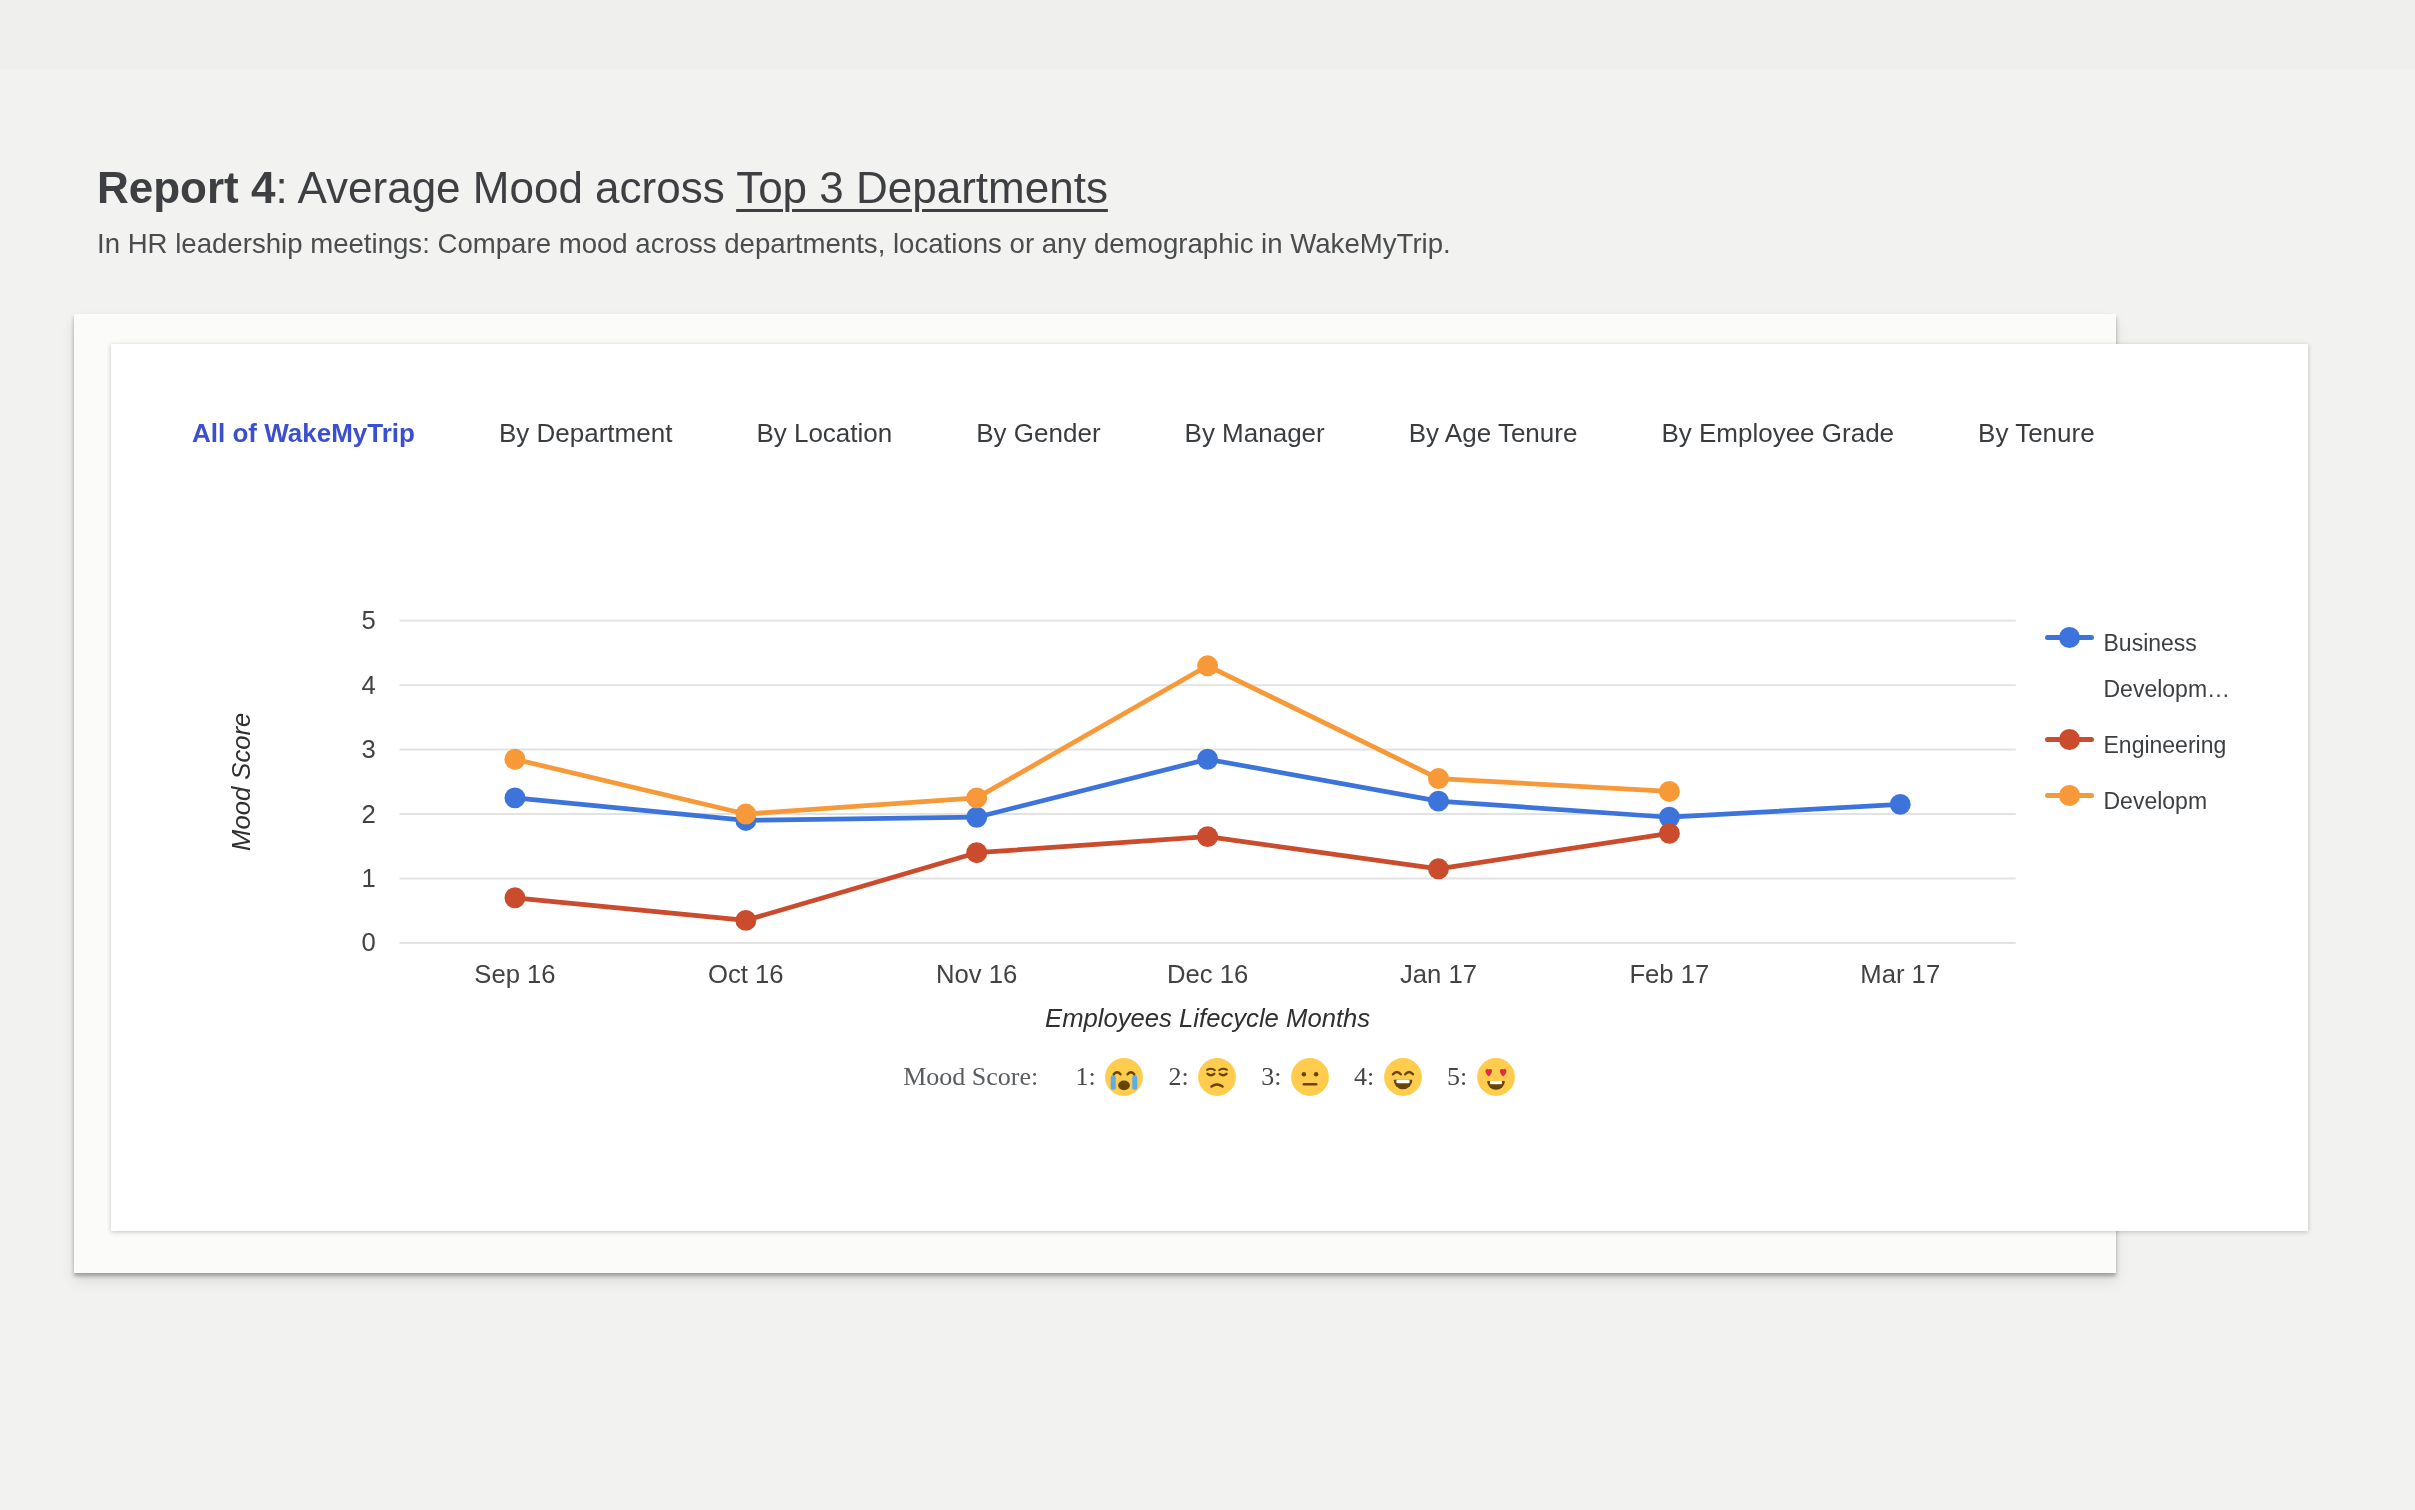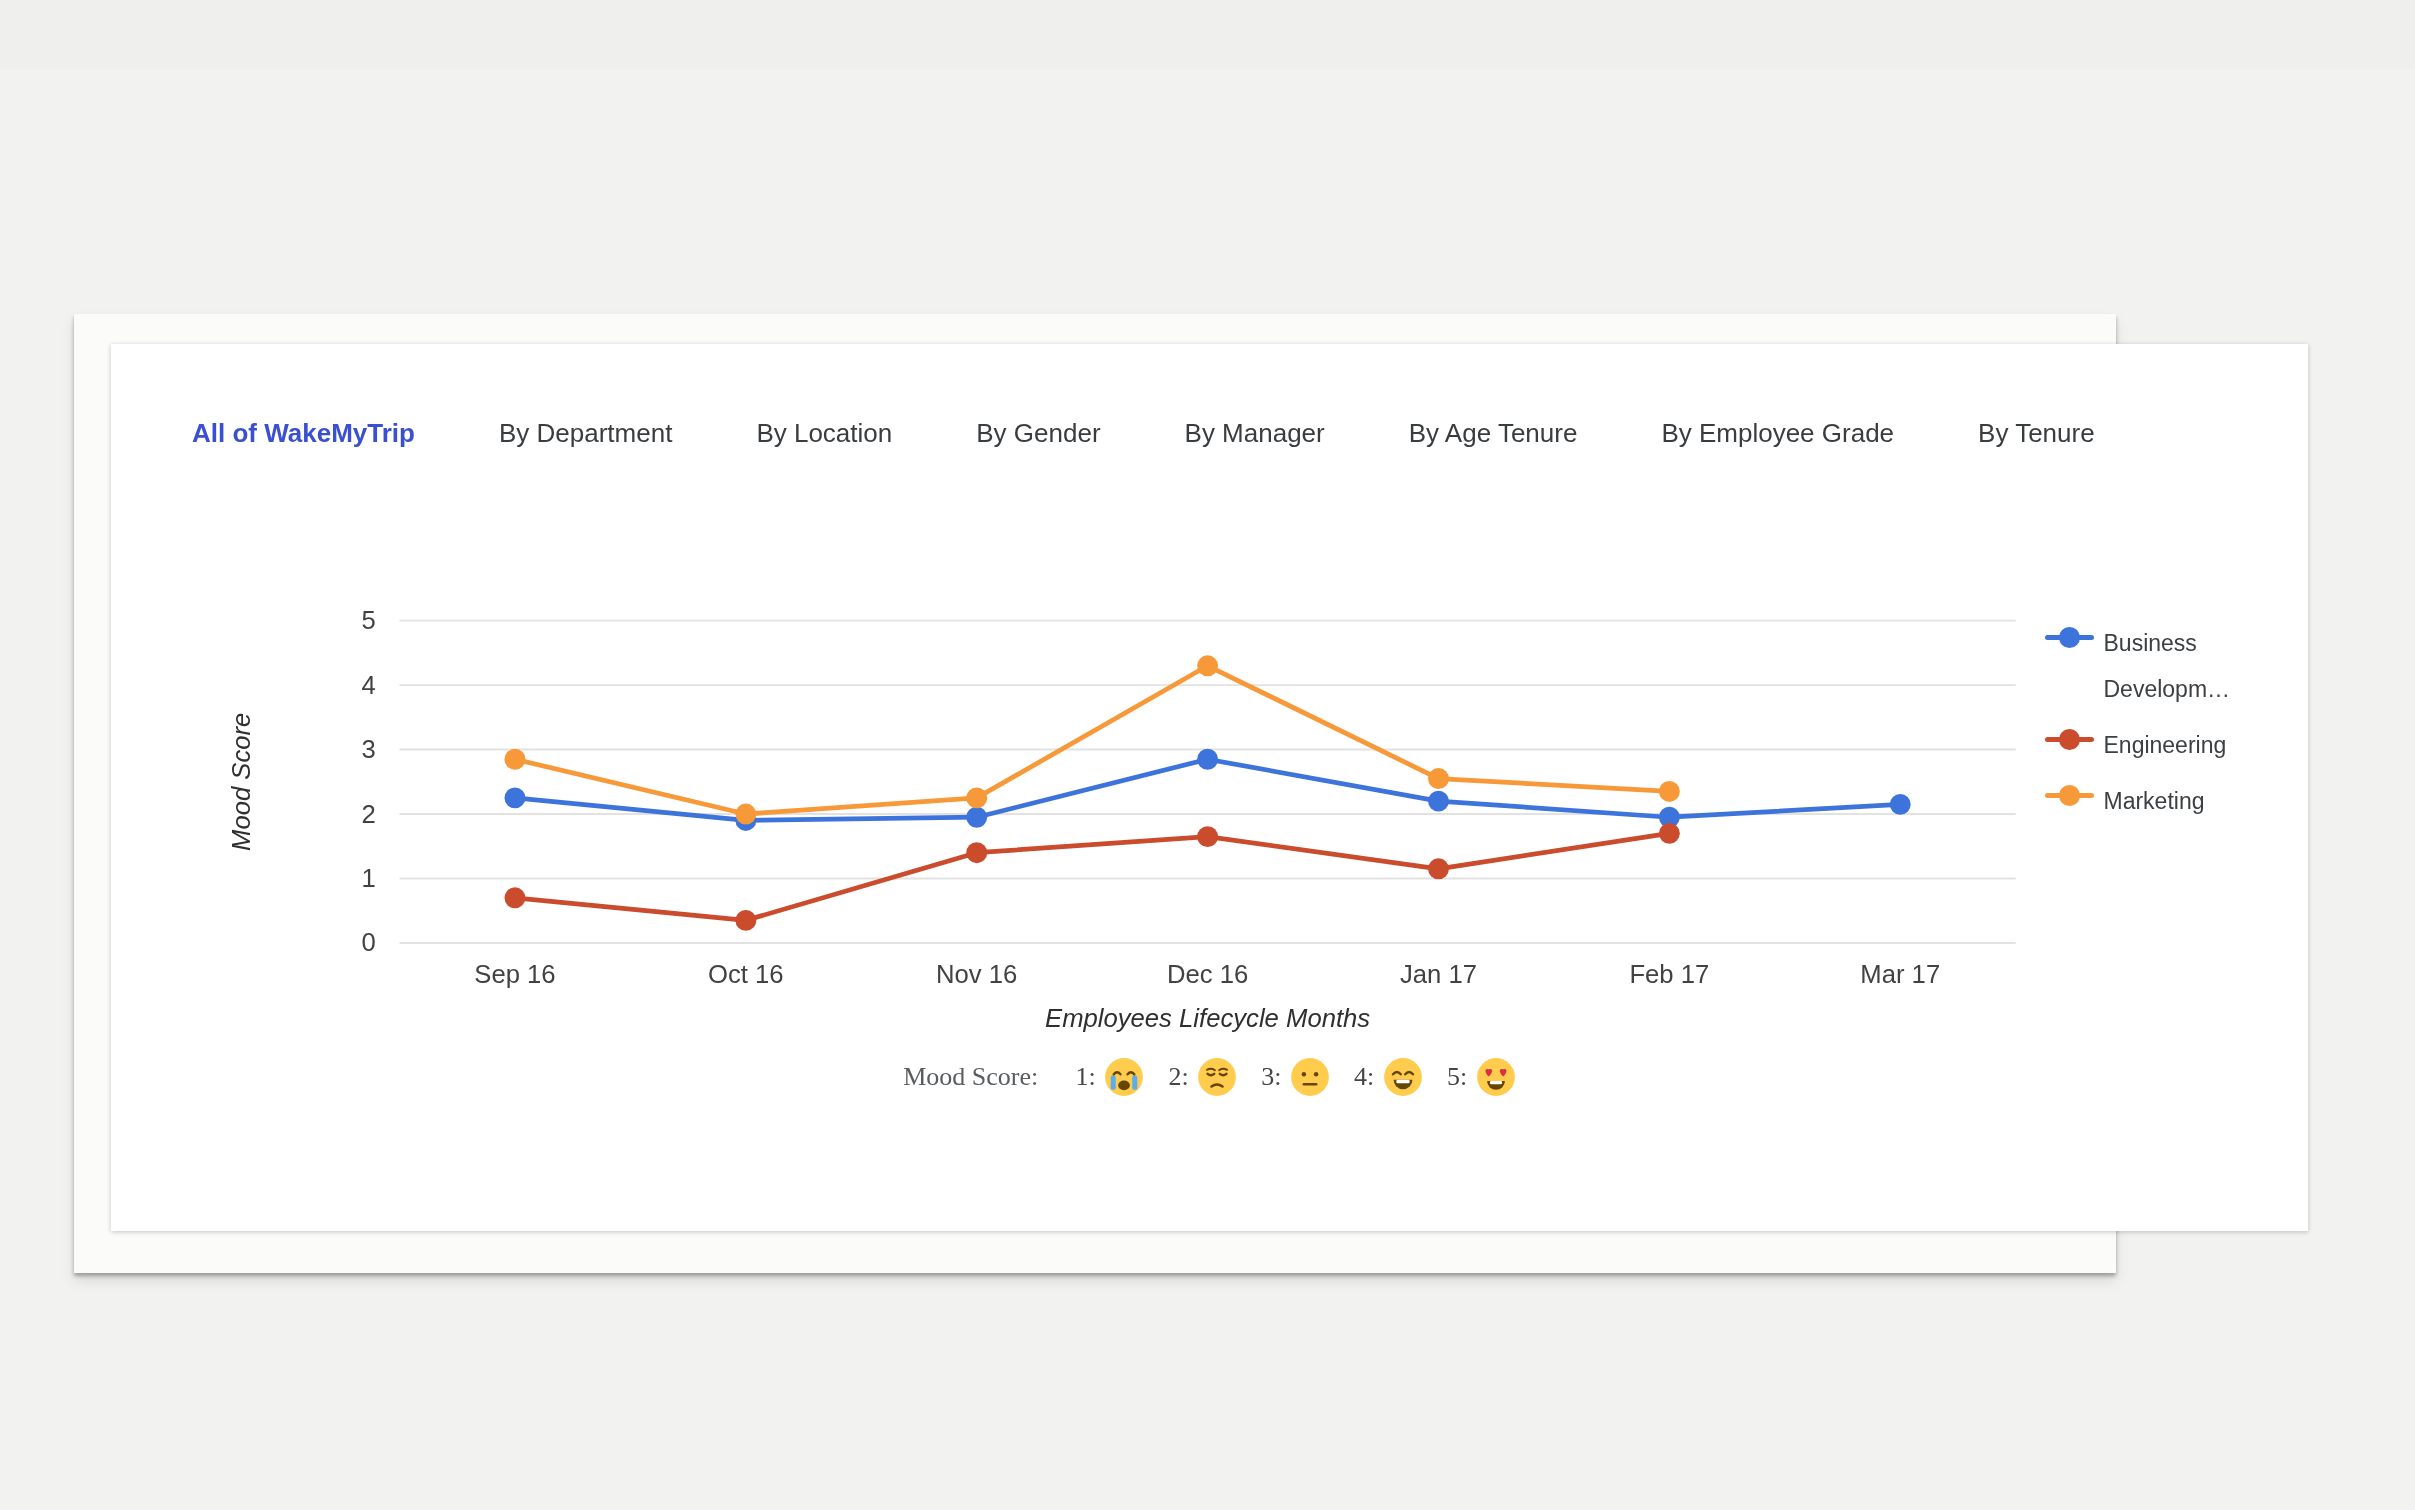--- a/index.html
+++ b/index.html
@@ -55,20 +55,24 @@
   .mood-item{display:flex;align-items:center;gap:8.6px;}
   .mood-num{font-size:26px;color:#464646;}
   .mood-item svg{width:40px;height:40px;display:block;}
 </style>
 </head>
 <body>
 
 <div class="page">
   <div class="top-band"></div>
 
+  <div class="report-header">
+    <h1 class="report-title"><span class="t-bold">Report 4</span><span>: Average Mood across </span><span class="t-underline">Top 3 Departments</span></h1>
+    <p class="report-subtitle">In HR leadership meetings: Compare mood across departments, locations or any demographic in WakeMyTrip.</p>
+  </div>
 
   <div class="card">
     <div class="panel">
 
       <div class="tabs">
         <div class="tab active">All of WakeMyTrip</div>
         <div class="tab">By Department</div>
         <div class="tab">By Location</div>
         <div class="tab">By Gender</div>
         <div class="tab">By Manager</div>
@@ -133,21 +137,21 @@
         <div class="legend-item">
           <span class="lg-swatch sw-red">
               <span class="lg-dot sw-red"></span>
             </span>
           <span class="lg-label">Engineering</span>
         </div>
         <div class="legend-item">
           <span class="lg-swatch sw-orange">
               <span class="lg-dot sw-orange"></span>
             </span>
-          <span class="lg-label">Marketing</span>
+          <span class="lg-label">Developm</span>
         </div>
       </div>
 
       <div class="mood-row">
         <span class="mood-label">Mood Score:</span>
 
         <span class="mood-item">
           <span class="mood-num">1:</span>
           <svg viewBox="0 0 36 36">
             <circle cx="18" cy="18" r="17" fill="#FFCC4D"></circle>

